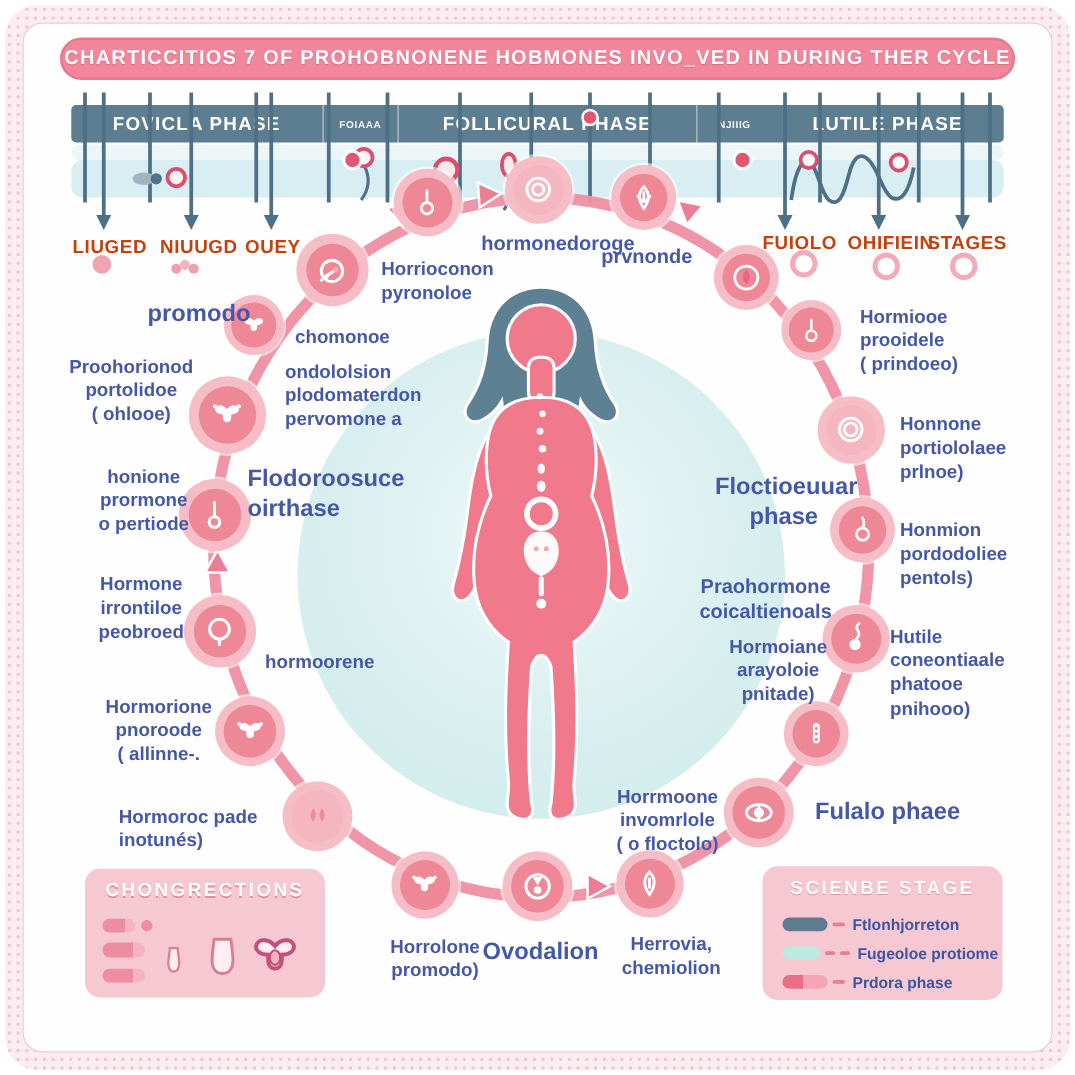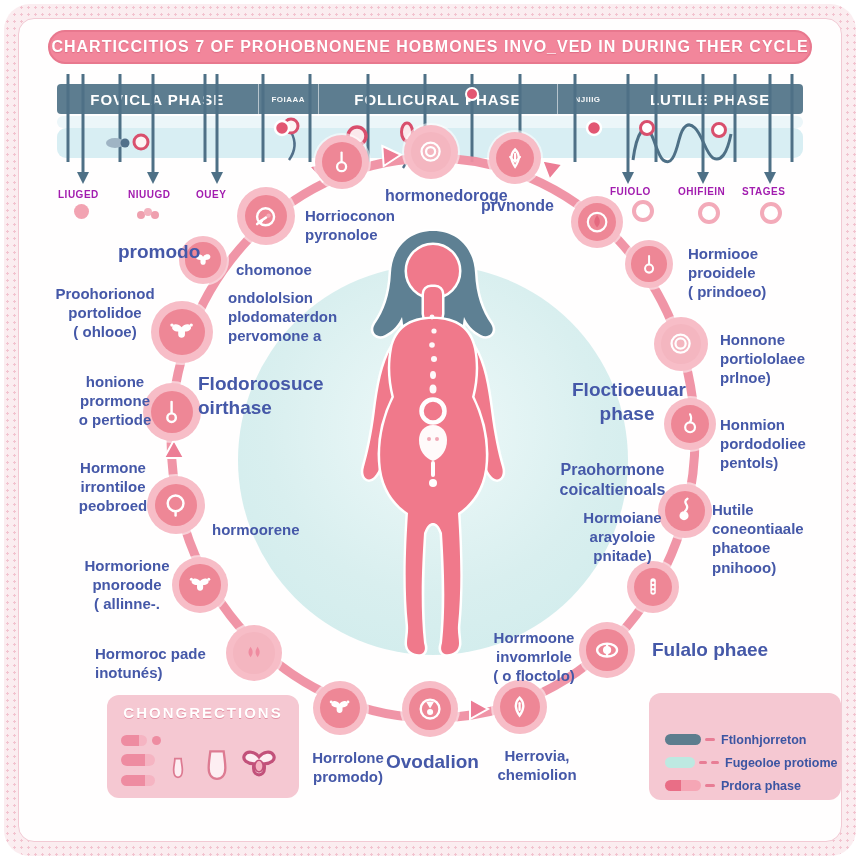--- a/index.html
+++ b/index.html
@@ -14,41 +14,41 @@
     background:#f2869b;border:2px solid #e8788e;box-sizing:border-box;display:flex;align-items:center;justify-content:center;
     color:#fff;font-weight:bold;font-size:16px;letter-spacing:1px;z-index:3;text-shadow:0 1px 1px rgba(180,60,90,.35);}
   
   .phasebar{position:absolute;left:57px;top:84px;width:746px;height:30px;background:#5d7d90;border-radius:4px;
     display:flex;align-items:center;color:#fff;z-index:2;}
   .seg{display:flex;align-items:center;justify-content:center;font-weight:bold;letter-spacing:1px;height:100%;box-sizing:border-box;}
   .seg.big{font-size:15px;}
   .seg.small{font-size:8px;letter-spacing:.5px;opacity:.95;}
   .segdiv{width:1px;height:100%;background:rgba(255,255,255,.55);}
   .tlsvg{position:absolute;left:55px;top:70px;z-index:3;}
-  .tl-label{position:absolute;font-size:10px;font-weight:bold;color:#a21caf;letter-spacing:.5px;z-index:6;}
+  .tl-label{position:absolute;font-size:15px;font-weight:bold;color:#c2410c;letter-spacing:.5px;z-index:6;}
   .dotglyph{position:absolute;width:15px;height:15px;border-radius:50%;background:#f2a3b2;z-index:6;}
   .donut{position:absolute;width:14px;height:14px;border-radius:50%;border:4px solid #f3aab9;background:#fff;z-index:6;}
   .squig{position:absolute;z-index:6;}
   
   .teal{position:absolute;left:238px;top:265px;width:390px;height:390px;border-radius:50%;z-index:1;
     background:radial-gradient(circle at 50% 42%, #eef9f9 0%, #d9efef 55%, #cdebeb 100%);}
   .woman{position:absolute;left:320px;top:225px;z-index:2;}
   .ringband{position:absolute;left:0;top:0;z-index:4;}
   .node{position:absolute;border-radius:50%;background:#f7bdc7;display:flex;align-items:center;justify-content:center;z-index:5;
     box-shadow:0 0 0 2px rgba(255,255,255,.55);}
   .node-in{width:74%;height:74%;border-radius:50%;background:#ee8796;display:flex;align-items:center;justify-content:center;}
   .node-in.light{background:#f4b6c0;}
   .node svg{width:68%;height:68%;}
   
   .lbl{position:absolute;white-space:pre-line;color:#4558a8;font-weight:bold;font-size:15px;line-height:1.28;z-index:6;}
   .lbl.big{font-size:19px;}
   .lbl.mid{font-size:16px;}
   .lbl.ctr{text-align:center;}
   
-  .legend{position:absolute;background:#f5c8d2;border-radius:12px;z-index:6;margin-left:39px;}
+  .legend{position:absolute;background:#f5c8d2;border-radius:12px;z-index:6;}
   .legend .ltitle{width:100%;text-align:center;margin-top:9px;color:#fff;font-weight:bold;font-size:15px;letter-spacing:2px;
     text-shadow:0 1px 0 rgba(215,110,135,.6);}
   .pill{position:absolute;border-radius:7px;}
   .lg-item-label{position:absolute;font-size:12.5px;font-weight:bold;color:#3c55a2;}
   .dash{position:absolute;height:3px;background:#e87d95;border-radius:2px;}
 </style>
 </head>
 <body>
 
 <div id="canvas">
@@ -418,20 +418,21 @@
     <svg style="position:absolute;left:90px;top:42px" width="40" height="52" viewBox="0 0 24 24">
         <path d="M8 5 C7.5 9 7 12 7 15 C7 19.5 9.3 21.5 12 21.5 C14.7 21.5 17 19.5 17 15 C17 12 16.5 9 16 5 Z" fill="#fdeef2" stroke="#dd7b92" stroke-width="1.4"></path>
       </svg>
     <svg style="position:absolute;left:126px;top:44px" width="52" height="50" viewBox="0 0 24 24">
         <path d="M12 8.6 C10 6 6.3 5.4 5 7.8 C3.9 10.2 6.4 11.8 9.4 11.9 L9.4 14.2 C9.4 18.2 14.6 18.2 14.6 14.2 L14.6 11.9 C17.6 11.8 20.1 10.2 19 7.8 C17.7 5.4 14 6 12 8.6 Z" fill="#fdeef2" stroke="#c2517a" stroke-width="1.5"></path>
         <ellipse cx="12" cy="13" rx="2" ry="2.8" fill="#f5b4c2" stroke="#c2517a" stroke-width="0.8"></ellipse>
       </svg>
   </div>
 
   <div class="legend" style="left:610px;top:693px;width:192px;height:107px">
+    <div class="ltitle">SCIENBE STAGE</div>
     <div class="pill" style="left:16px;top:41px;width:36px;height:11px;background:#5d7d8e"></div>
     <div class="dash" style="left:56px;top:45px;width:10px"></div>
     <div class="lg-item-label" style="left:72px;top:40px">Ftlonhjorreton</div>
     <div class="pill" style="left:16px;top:64px;width:30px;height:11px;background:#bde9e1"></div>
     <div class="dash" style="left:50px;top:68px;width:8px"></div>
     <div class="dash" style="left:62px;top:68px;width:8px"></div>
     <div class="lg-item-label" style="left:76px;top:63px">Fugeoloe protiome</div>
     <div class="pill" style="left:16px;top:87px;width:36px;height:11px;background:linear-gradient(90deg,#e96e86 45%,#f5a6b5 45%)"></div>
     <div class="dash" style="left:56px;top:91px;width:10px"></div>
     <div class="lg-item-label" style="left:72px;top:86px">Prdora phase</div>

